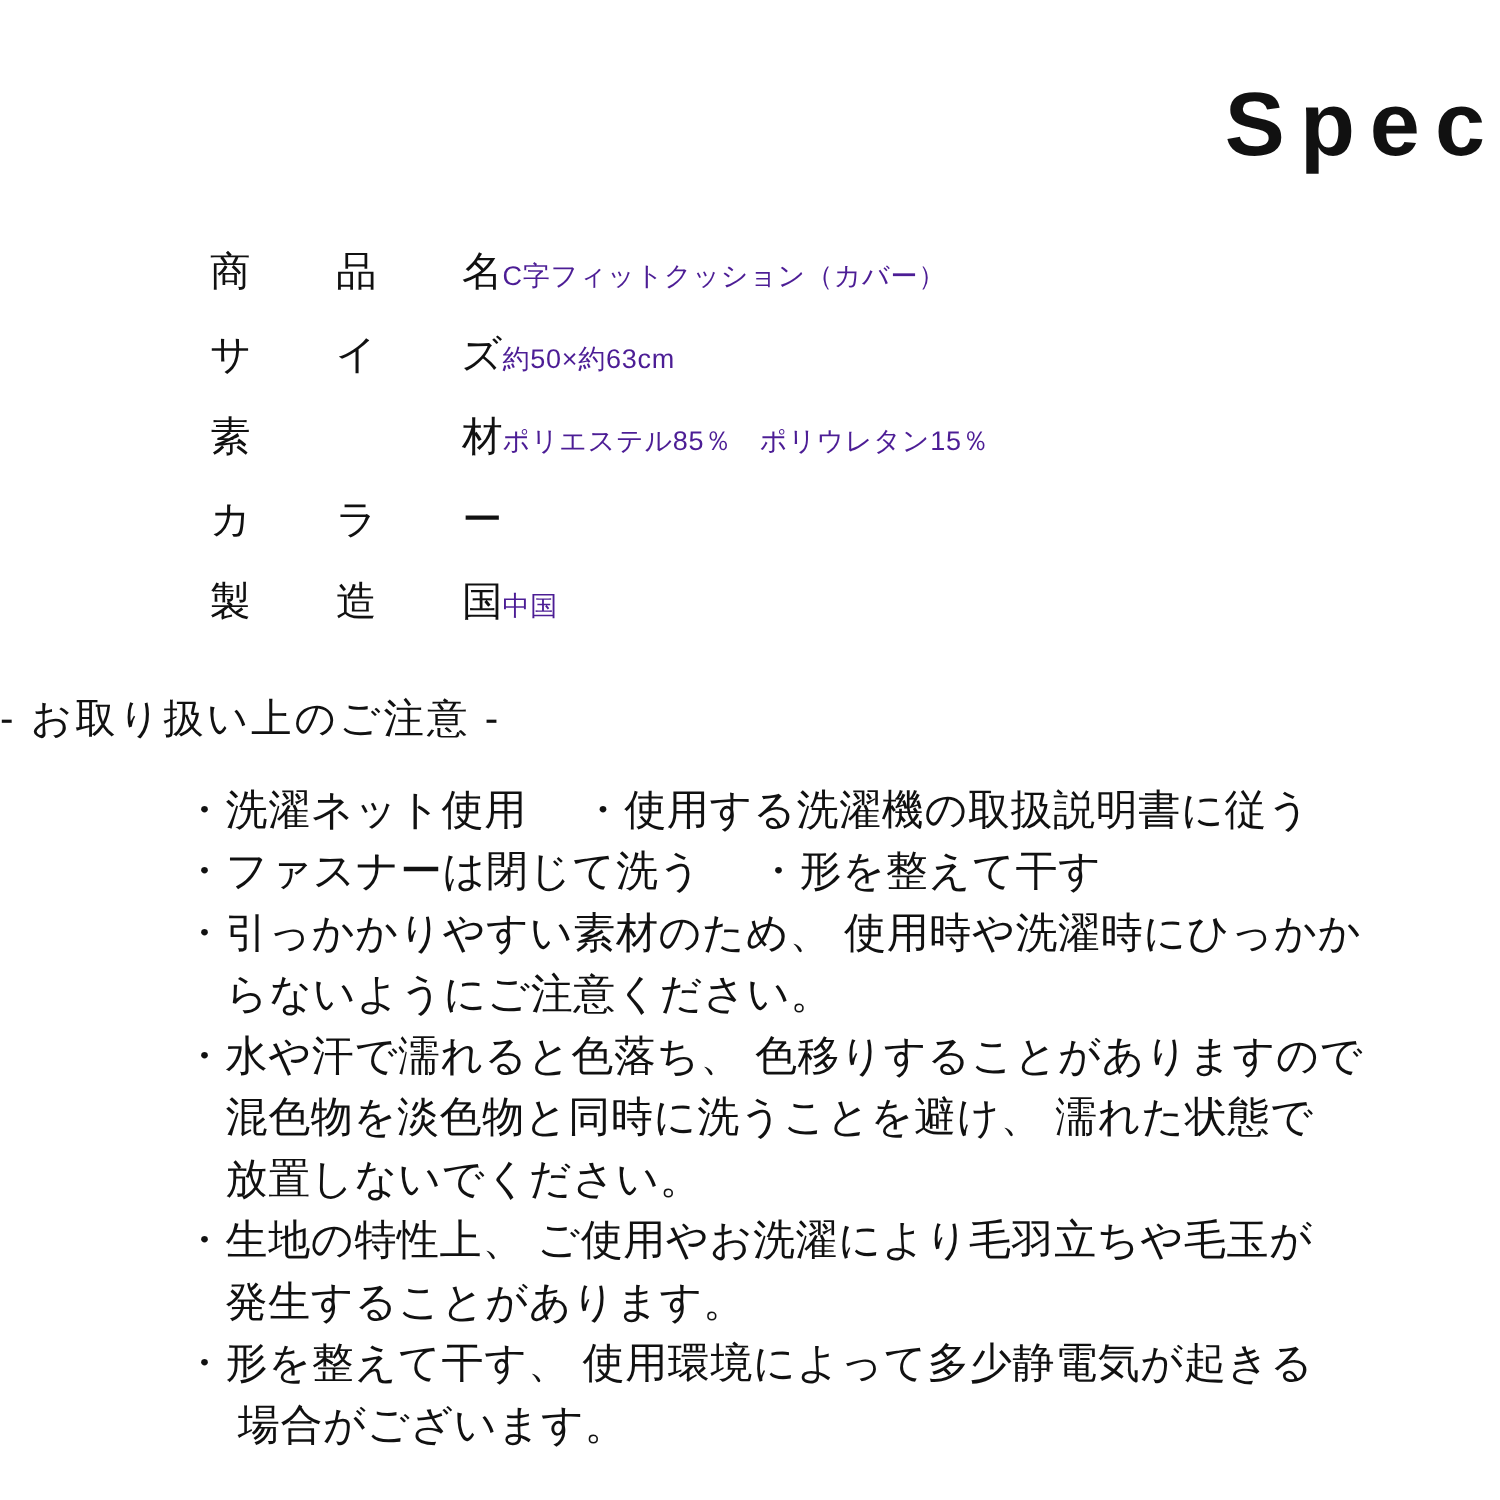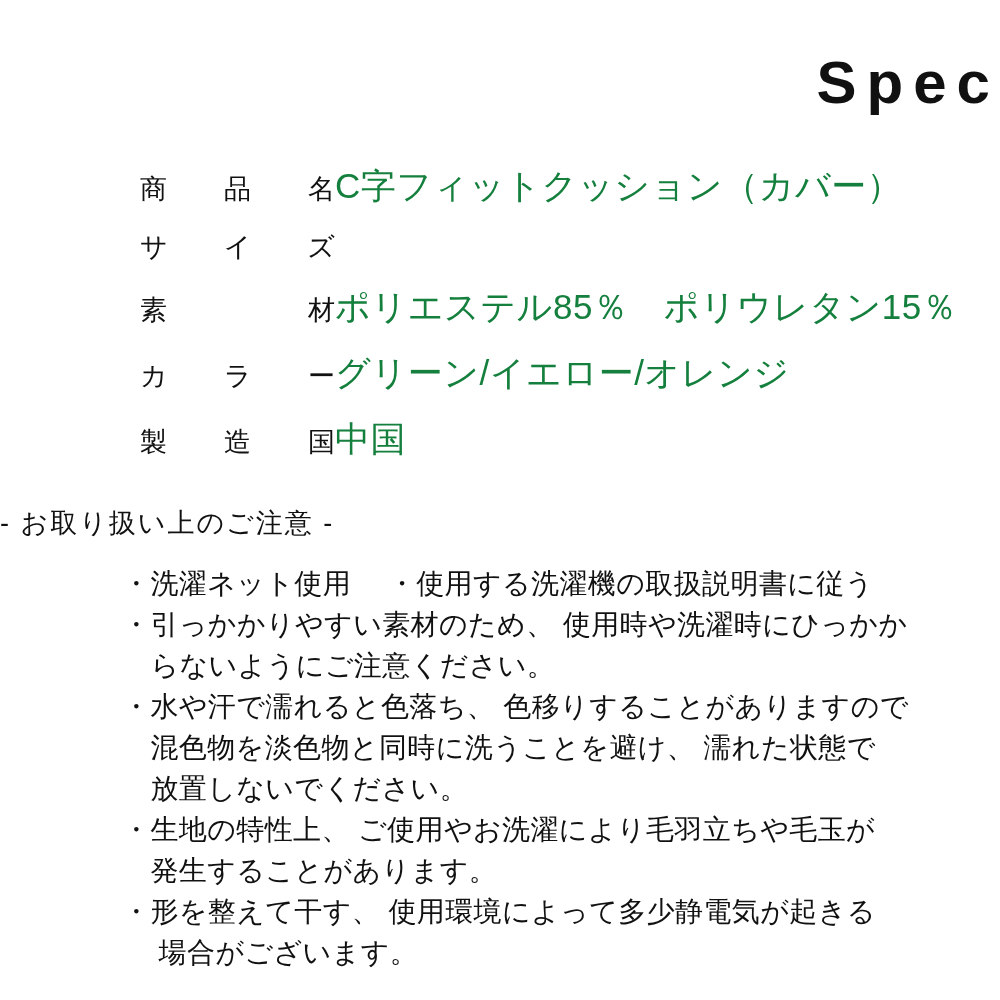--- a/index.html
+++ b/index.html
@@ -43,22 +43,22 @@
     font-size: 27px;
     letter-spacing: 0px;
     color: #111111;
     display: flex;
     justify-content: space-between;
   }
   .spec-label span {
     display: inline-block;
   }
   .spec-value {
-    font-size: 35px;
-    color: #15803d;
+    font-size: 18px;
+    color: #4c1d95;
     letter-spacing: 0.5px;
     white-space: nowrap;
   }
   .notice-heading {
     font-size: 27px;
     letter-spacing: 2px;
     margin-top: 42px;
     color: #111111;
   }
   .notice-list {
@@ -92,54 +92,55 @@
       </div>
       <div class="spec-value">C字フィットクッション（カバー）</div>
     </div>
 
     <div class="spec-row">
       <div class="spec-label">
         <span>サ</span>
         <span>イ</span>
         <span>ズ</span>
       </div>
+      <div class="spec-value">約50×約63cm</div>
     </div>
 
     <div class="spec-row">
       <div class="spec-label">
         <span>素</span>
         <span>材</span>
       </div>
       <div class="spec-value">ポリエステル85％　ポリウレタン15％</div>
     </div>
 
     <div class="spec-row">
       <div class="spec-label">
         <span>カ</span>
         <span>ラ</span>
         <span>ー</span>
       </div>
-      <div class="spec-value">グリーン/イエロー/オレンジ</div>
     </div>
 
     <div class="spec-row">
       <div class="spec-label">
         <span>製</span>
         <span>造</span>
         <span>国</span>
       </div>
       <div class="spec-value">中国</div>
     </div>
 
   </div>
 
   <div class="notice-heading">- お取り扱い上のご注意 -</div>
 
   <div class="notice-list">
     <div class="notice-item">・洗濯ネット使用 　・使用する洗濯機の取扱説明書に従う</div>
+    <div class="notice-item">・ファスナーは閉じて洗う 　・形を整えて干す</div>
     <div class="notice-item">・引っかかりやすい素材のため、 使用時や洗濯時にひっかか
 　らないようにご注意ください。</div>
     <div class="notice-item">・水や汗で濡れると色落ち、 色移りすることがありますので
 　混色物を淡色物と同時に洗うことを避け、 濡れた状態で
 　放置しないでください。</div>
     <div class="notice-item">・生地の特性上、 ご使用やお洗濯により毛羽立ちや毛玉が
 　発生することがあります。</div>
     <div class="notice-item">・形を整えて干す、 使用環境によって多少静電気が起きる
 　 場合がございます。</div>
   </div>

